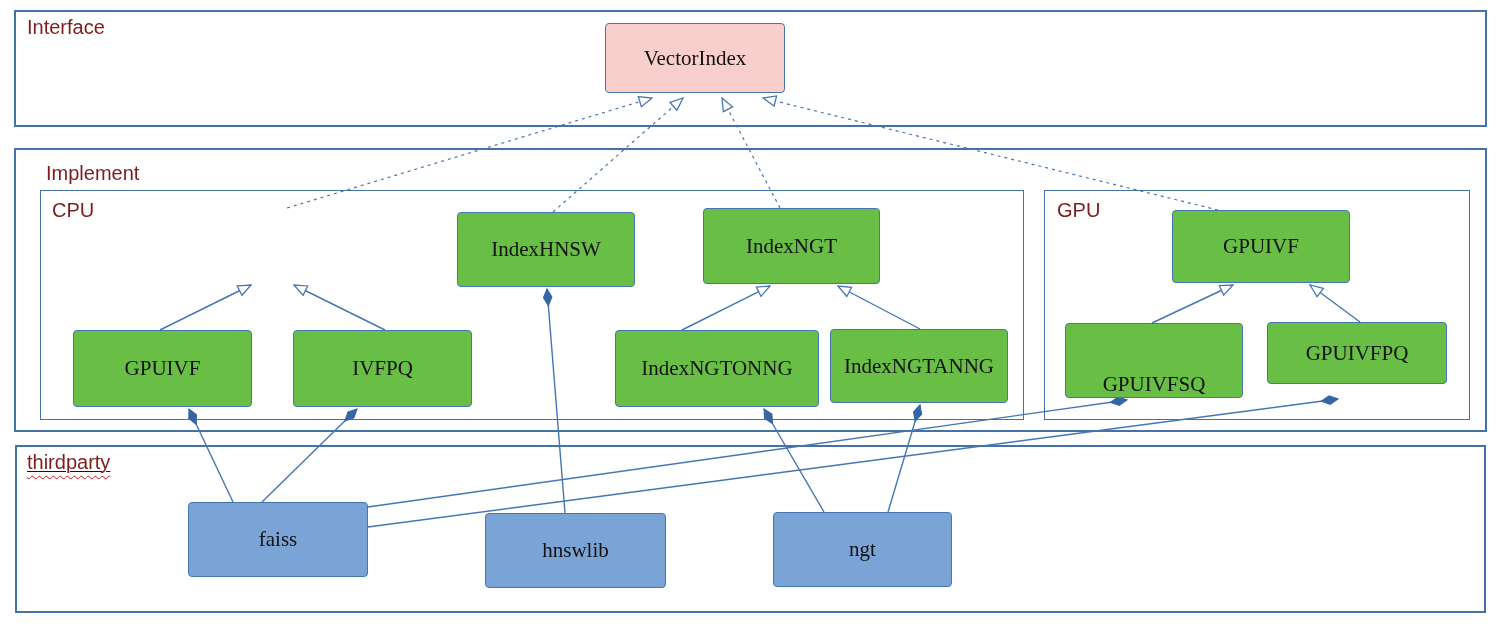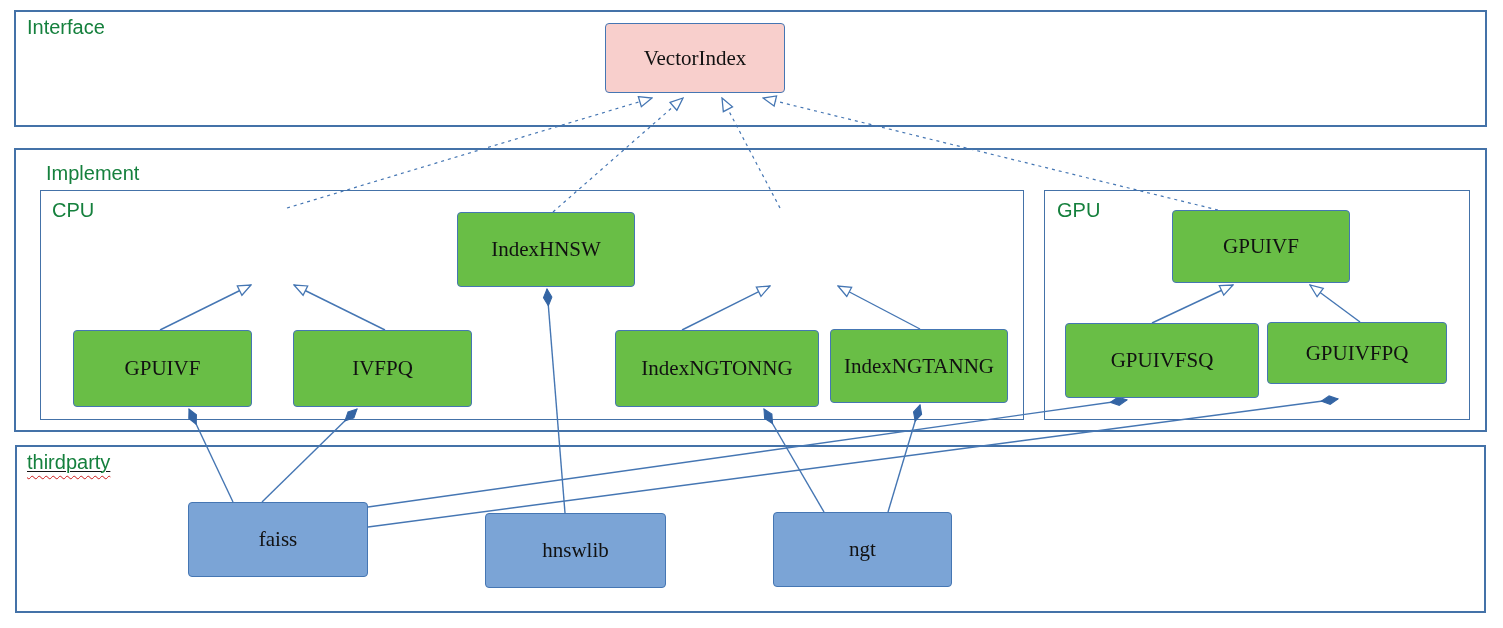--- a/index.html
+++ b/index.html
@@ -14,21 +14,21 @@
   .container {
     position: absolute;
     border: 2px solid #4472a8;
     background: transparent;
     box-sizing: border-box;
   }
   .container-label {
     position: absolute;
     font-family: "Liberation Sans", sans-serif;
     font-size: 20px;
-    color: #15803d;
+    color: #7f1d1d;
     white-space: nowrap;
   }
   .squiggle {
     text-decoration: underline;
     text-decoration-style: wavy;
     text-decoration-color: #cc1a1a;
     text-decoration-thickness: 1px;
     text-underline-offset: 6px;
   }
   .squiggle .plain-underline {
@@ -114,20 +114,23 @@
 
   <div class="node node-iface" style="left:605px; top:23px; width:180px; height:70px;">
       <span>VectorIndex</span>
     </div>
 
 
   <div class="node node-impl" style="left:457px; top:212px; width:178px; height:75px;">
       <span>IndexHNSW</span>
     </div>
 
+  <div class="node node-impl" style="left:703px; top:208px; width:177px; height:76px;">
+      <span>IndexNGT</span>
+    </div>
 
   <div class="node node-impl" style="left:73px; top:330px; width:179px; height:77px;">
       <span>GPUIVF</span>
     </div>
 
   <div class="node node-impl" style="left:293px; top:330px; width:179px; height:77px;">
       <span>IVFPQ</span>
     </div>
 
   <div class="node node-impl" style="left:615px; top:330px; width:204px; height:77px;">
@@ -135,21 +138,21 @@
     </div>
 
   <div class="node node-impl" style="left:830px; top:329px; width:178px; height:74px;">
       <span>IndexNGTANNG</span>
     </div>
 
   <div class="node node-impl" style="left:1172px; top:210px; width:178px; height:73px;">
       <span>GPUIVF</span>
     </div>
 
-  <div class="node node-impl" style="left:1065px; top:323px; width:194px; height:75px;">
+  <div class="node node-impl" style="left:1065px; top:323px; width:178px; height:75px;align-items:flex-end;">
       <span>GPUIVFSQ</span>
     </div>
 
   <div class="node node-impl" style="left:1267px; top:322px; width:180px; height:62px;">
       <span>GPUIVFPQ</span>
     </div>
 
   <div class="node node-lib" style="left:188px; top:502px; width:180px; height:75px;">
       <span>faiss</span>
     </div>

